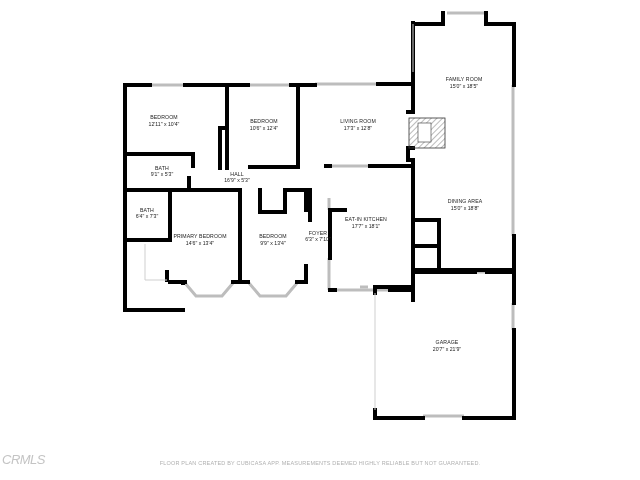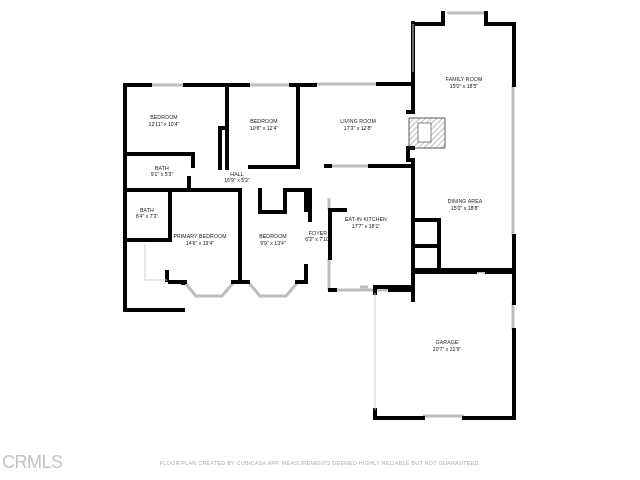--- a/index.html
+++ b/index.html
@@ -4,21 +4,21 @@
 <style>
   html, body { margin: 0; padding: 0; background: #ffffff; }
   body { width: 640px; height: 480px; position: relative; overflow: hidden; font-family: "Liberation Sans", sans-serif; }
   #plan { position: absolute; left: 0; top: 0; width: 640px; height: 480px; }
   .wall { stroke: #000; stroke-width: 4; fill: none; stroke-linecap: square; }
   .win { stroke: #bdbdbd; stroke-width: 3; fill: none; }
   .thin { stroke: #cfcfcf; stroke-width: 1; fill: none; }
   .room-label { font-size: 5.2px; fill: #222; text-anchor: middle; letter-spacing: 0.1px; }
   .room-dim { font-size: 5.2px; fill: #222; text-anchor: middle; }
   .hatch { fill: url(#hatch); stroke: #333; stroke-width: 0.8; }
-  .watermark { position: absolute; left: 2px; top: 452px; font-size: 18px; color: #c4c4c4; letter-spacing: -0.5px; }
+  .watermark { position: absolute; left: 2px; top: 452px; font-size: 13px; color: #c4c4c4; letter-spacing: -0.5px; font-style: italic; }
   .disclaimer { position: absolute; left: 0; width: 640px; top: 460px; text-align: center; font-size: 5.5px; color: #b0b0b0; letter-spacing: 0.2px; }
 </style>
 </head>
 <body>
 
 <svg id="plan" viewBox="0 0 640 480" xmlns="http://www.w3.org/2000/svg">
   <defs>
     <pattern id="hatch" patternUnits="userSpaceOnUse" width="4" height="4" patternTransform="rotate(45)">
       <line x1="0" y1="0" x2="0" y2="4" stroke="#555" stroke-width="0.8"></line>
     </pattern>

